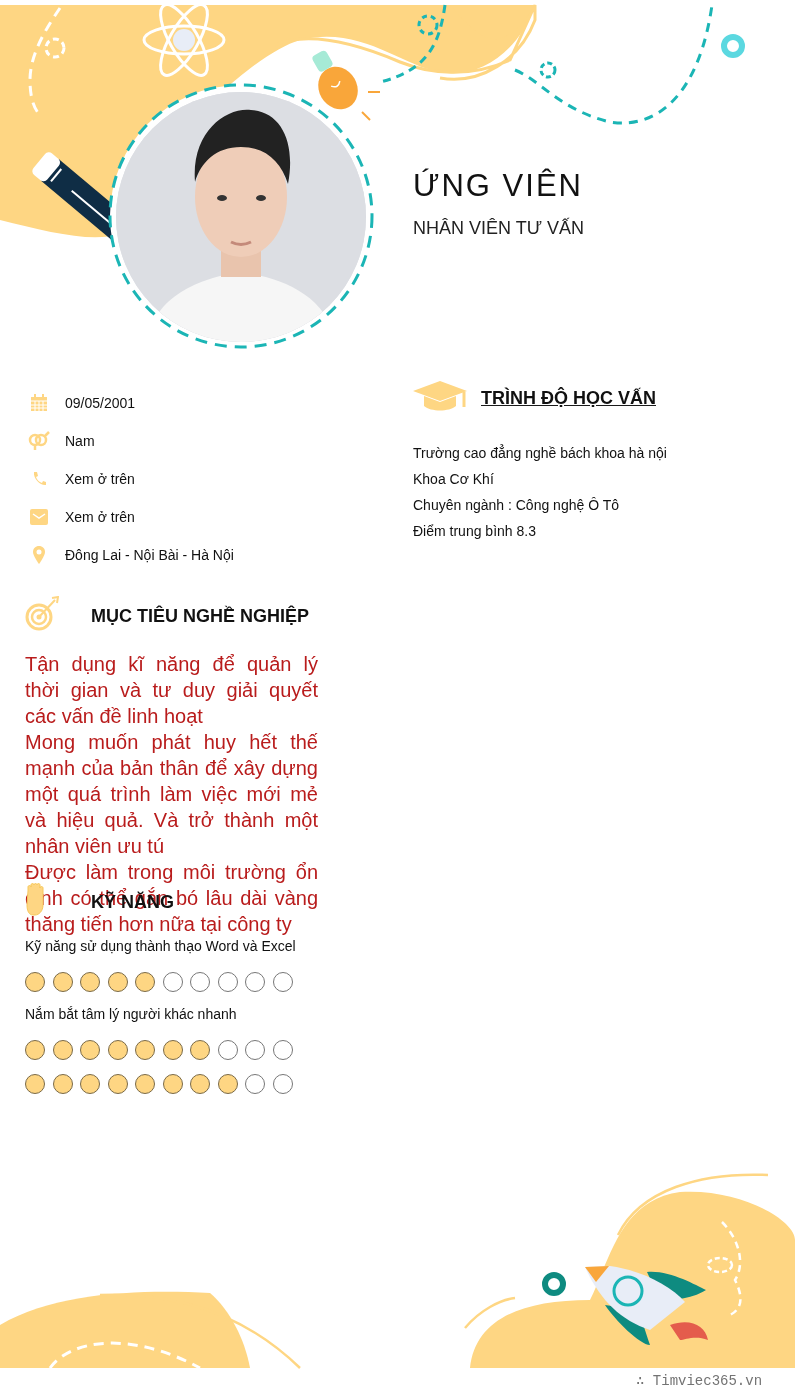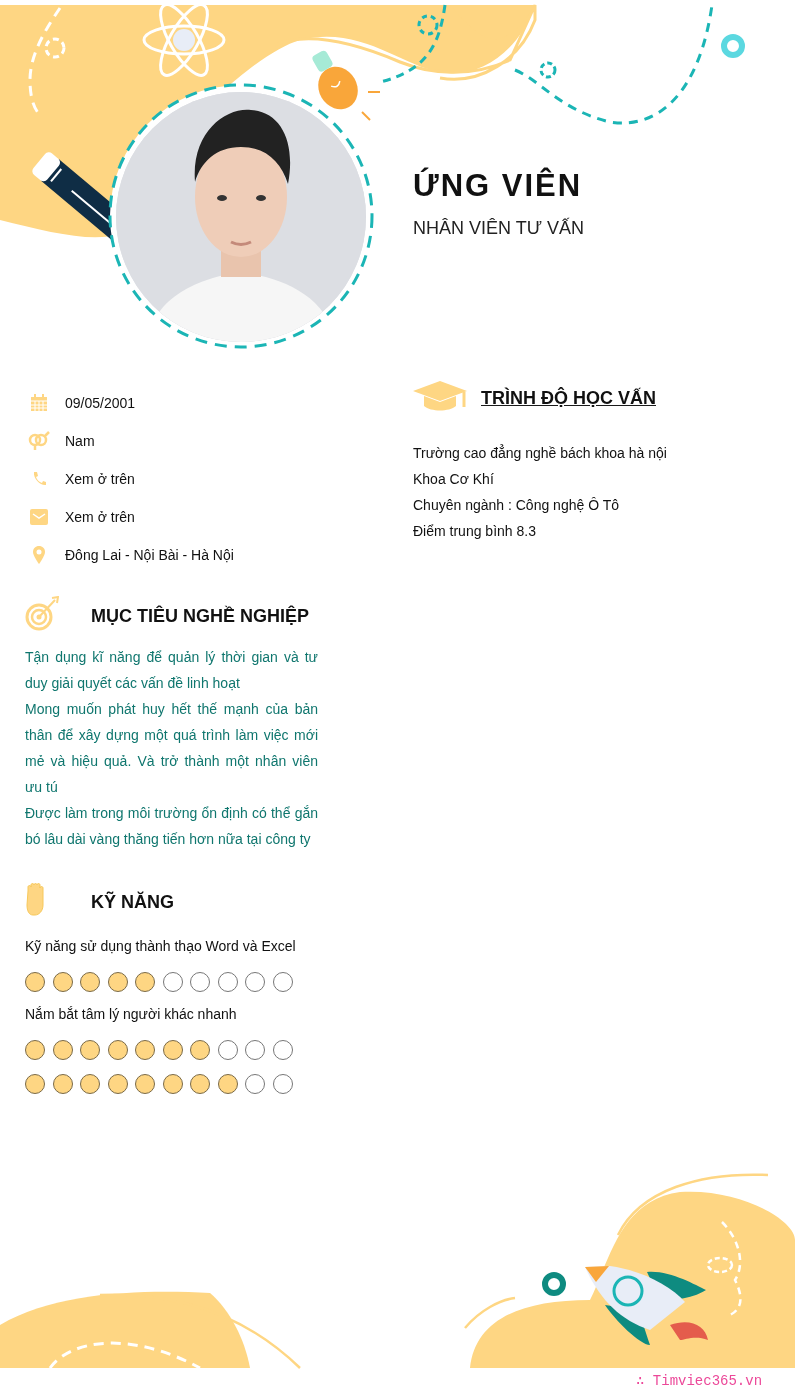--- a/index.html
+++ b/index.html
@@ -1,44 +1,44 @@
 <!DOCTYPE html>
 <html><head>
   <meta charset="utf-8">
   <style>
     html, body { margin: 0; padding: 0; background: #ffffff; }
     body { width: 800px; height: 1395px; position: relative; overflow: hidden;
       font-family: "Liberation Sans", "DejaVu Sans", sans-serif; color: #1a1a1a; }
     .deco { position: absolute; left: 0; top: 0; width: 800px; height: 1395px; pointer-events: none; }
     .avatar { position: absolute; left: 116px; top: 92px; width: 250px; height: 250px; border-radius: 50%;
       overflow: hidden; background: #dcdee3; }
-    .header-name { position: absolute; left: 413px; top: 168px; font-size: 31px; font-weight: 700;
+    .header-name { position: absolute; left: 413px; top: 168px; font-size: 31px; font-weight: 400;
       letter-spacing: 2px; color: #111; margin: 0; }
     .header-role { position: absolute; left: 413px; top: 218px; font-size: 18px; color: #222; }
     .contact { position: absolute; left: 25px; top: 384px; width: 330px; }
     .contact-row { display: flex; align-items: center; height: 38px; }
     .contact-icon { width: 28px; height: 24px; display: flex; align-items: center; justify-content: center; margin-right: 12px; }
     .contact-text { font-size: 14px; color: #111; }
     .section-title { font-size: 18px; font-weight: 700; color: #111; margin: 0; }
     .objective { position: absolute; left: 25px; top: 594px; width: 293px; }
     .obj-head { display: flex; align-items: center; height: 44px; gap: 16px; }
     .obj-head .ico { width: 40px; margin-right: 10px; }
-    .obj-body { font-size: 14px; line-height: 26px; color: #0f766e; text-align: justify; margin-top: 6px; }
+    .obj-body { font-size: 20px; line-height: 26px; color: #b91c1c; text-align: justify; margin-top: 13px; }
     .obj-body p { margin: 0; }
     .skills { position: absolute; left: 25px; top: 880px; width: 300px; }
     .skill-label { font-size: 14px; color: #111; margin-top: 14px; height: 20px; }
     .dots { display: flex; gap: 7.5px; margin-top: 14px; }
     .dot { width: 20px; height: 20px; border-radius: 50%; border: 1.5px solid #777; box-sizing: border-box; background: #fff; }
     .dot.on { background: #fed683; border-color: #7a6a48; }
     .edu { position: absolute; left: 413px; top: 378px; width: 360px; }
     .edu-head { display: flex; align-items: center; height: 40px; text-decoration: underline; }
     .edu-head .ico { width: 56px; margin-right: 12px; }
     .edu-body { margin-top: 22px; font-size: 14px; line-height: 26px; color: #111; }
     .edu-body .school { font-weight: 400; }
-    .watermark { position: absolute; left: 636px; top: 1372px; font-family: "Liberation Mono", monospace; font-size: 14px; color: #ec4899; }
+    .watermark { position: absolute; left: 636px; top: 1372px; font-family: "Liberation Mono", monospace; font-size: 14px; color: #737373; }
   </style>
 </head>
 <body>
 
 <svg class="deco" viewBox="0 0 800 1395" xmlns="http://www.w3.org/2000/svg">
 
   <path d="M0,5 L535,5 C520,50 480,80 440,72 C400,65 360,25 300,40 C250,55 150,150 135,220 C120,250 60,235 0,220 Z" fill="#fed683"></path>
 
   <path d="M275,45 C310,30 360,45 400,62 C430,74 470,78 510,60 L535,5 L535,20 C520,60 480,85 440,78" fill="none" stroke="#fed683" stroke-width="3"></path>
   <path d="M450,5 C480,40 500,60 535,5" fill="#fed683"></path>

